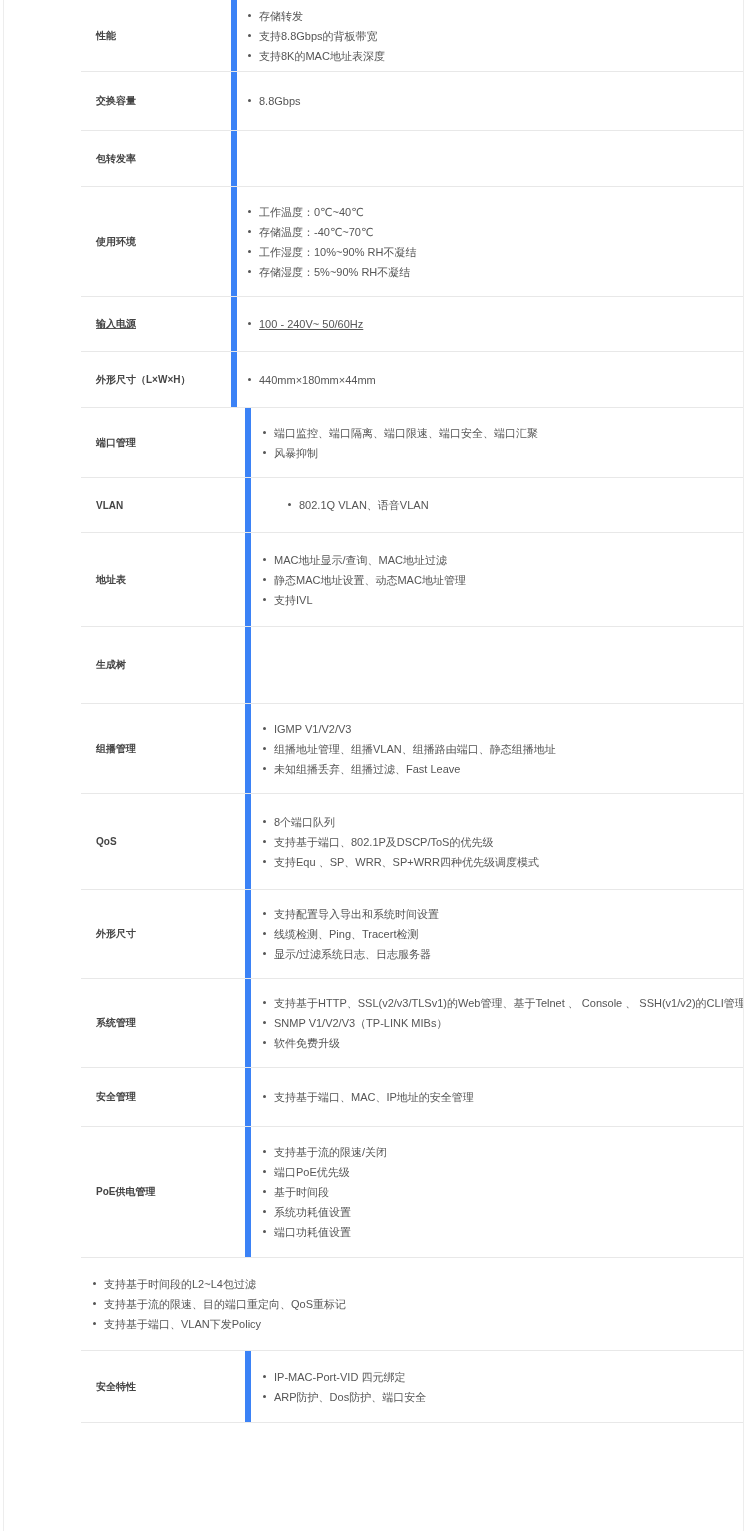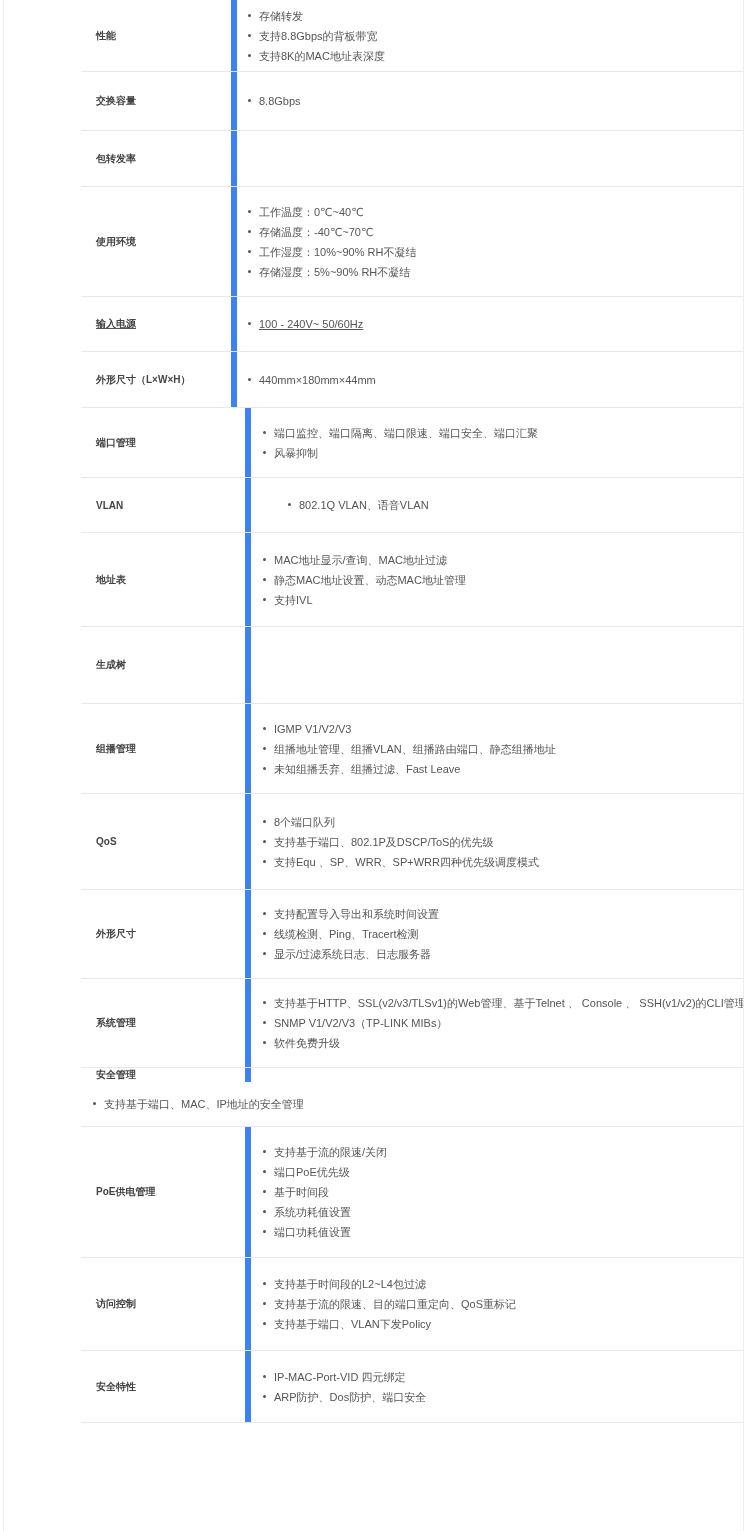--- a/index.html
+++ b/index.html
@@ -208,42 +208,41 @@
       <div class="row" style="height: 89px;">
         <div class="label-cell">系统管理</div>
         <div class="content-cell">
           <ul>
             <li>支持基于HTTP、SSL(v2/v3/TLSv1)的Web管理、基于Telnet 、 Console 、 SSH(v1/v2)的CLI管理</li>
             <li>SNMP V1/V2/V3（TP-LINK MIBs）</li>
             <li>软件免费升级</li>
           </ul>
         </div>
       </div>
-      <div class="row" style="height: 59px; flex-direction: column;">
+      <div class="row" style="height: 59px;">
         <div class="label-cell">安全管理</div>
         <div class="content-cell">
           <ul>
             <li>支持基于端口、MAC、IP地址的安全管理</li>
           </ul>
         </div>
       </div>
       <div class="row" style="height: 131px;">
         <div class="label-cell">PoE供电管理</div>
         <div class="content-cell">
           <ul>
             <li>支持基于流的限速/关闭</li>
             <li>端口PoE优先级</li>
             <li>基于时间段</li>
             <li>系统功耗值设置</li>
             <li>端口功耗值设置</li>
           </ul>
         </div>
       </div>
       <div class="row" style="height: 93px;">
-        <div class="label-cell">访问控制</div>
         <div class="content-cell">
           <ul>
             <li>支持基于时间段的L2~L4包过滤</li>
             <li>支持基于流的限速、目的端口重定向、QoS重标记</li>
             <li>支持基于端口、VLAN下发Policy</li>
           </ul>
         </div>
       </div>
       <div class="row" style="height: 72px;">
         <div class="label-cell">安全特性</div>

